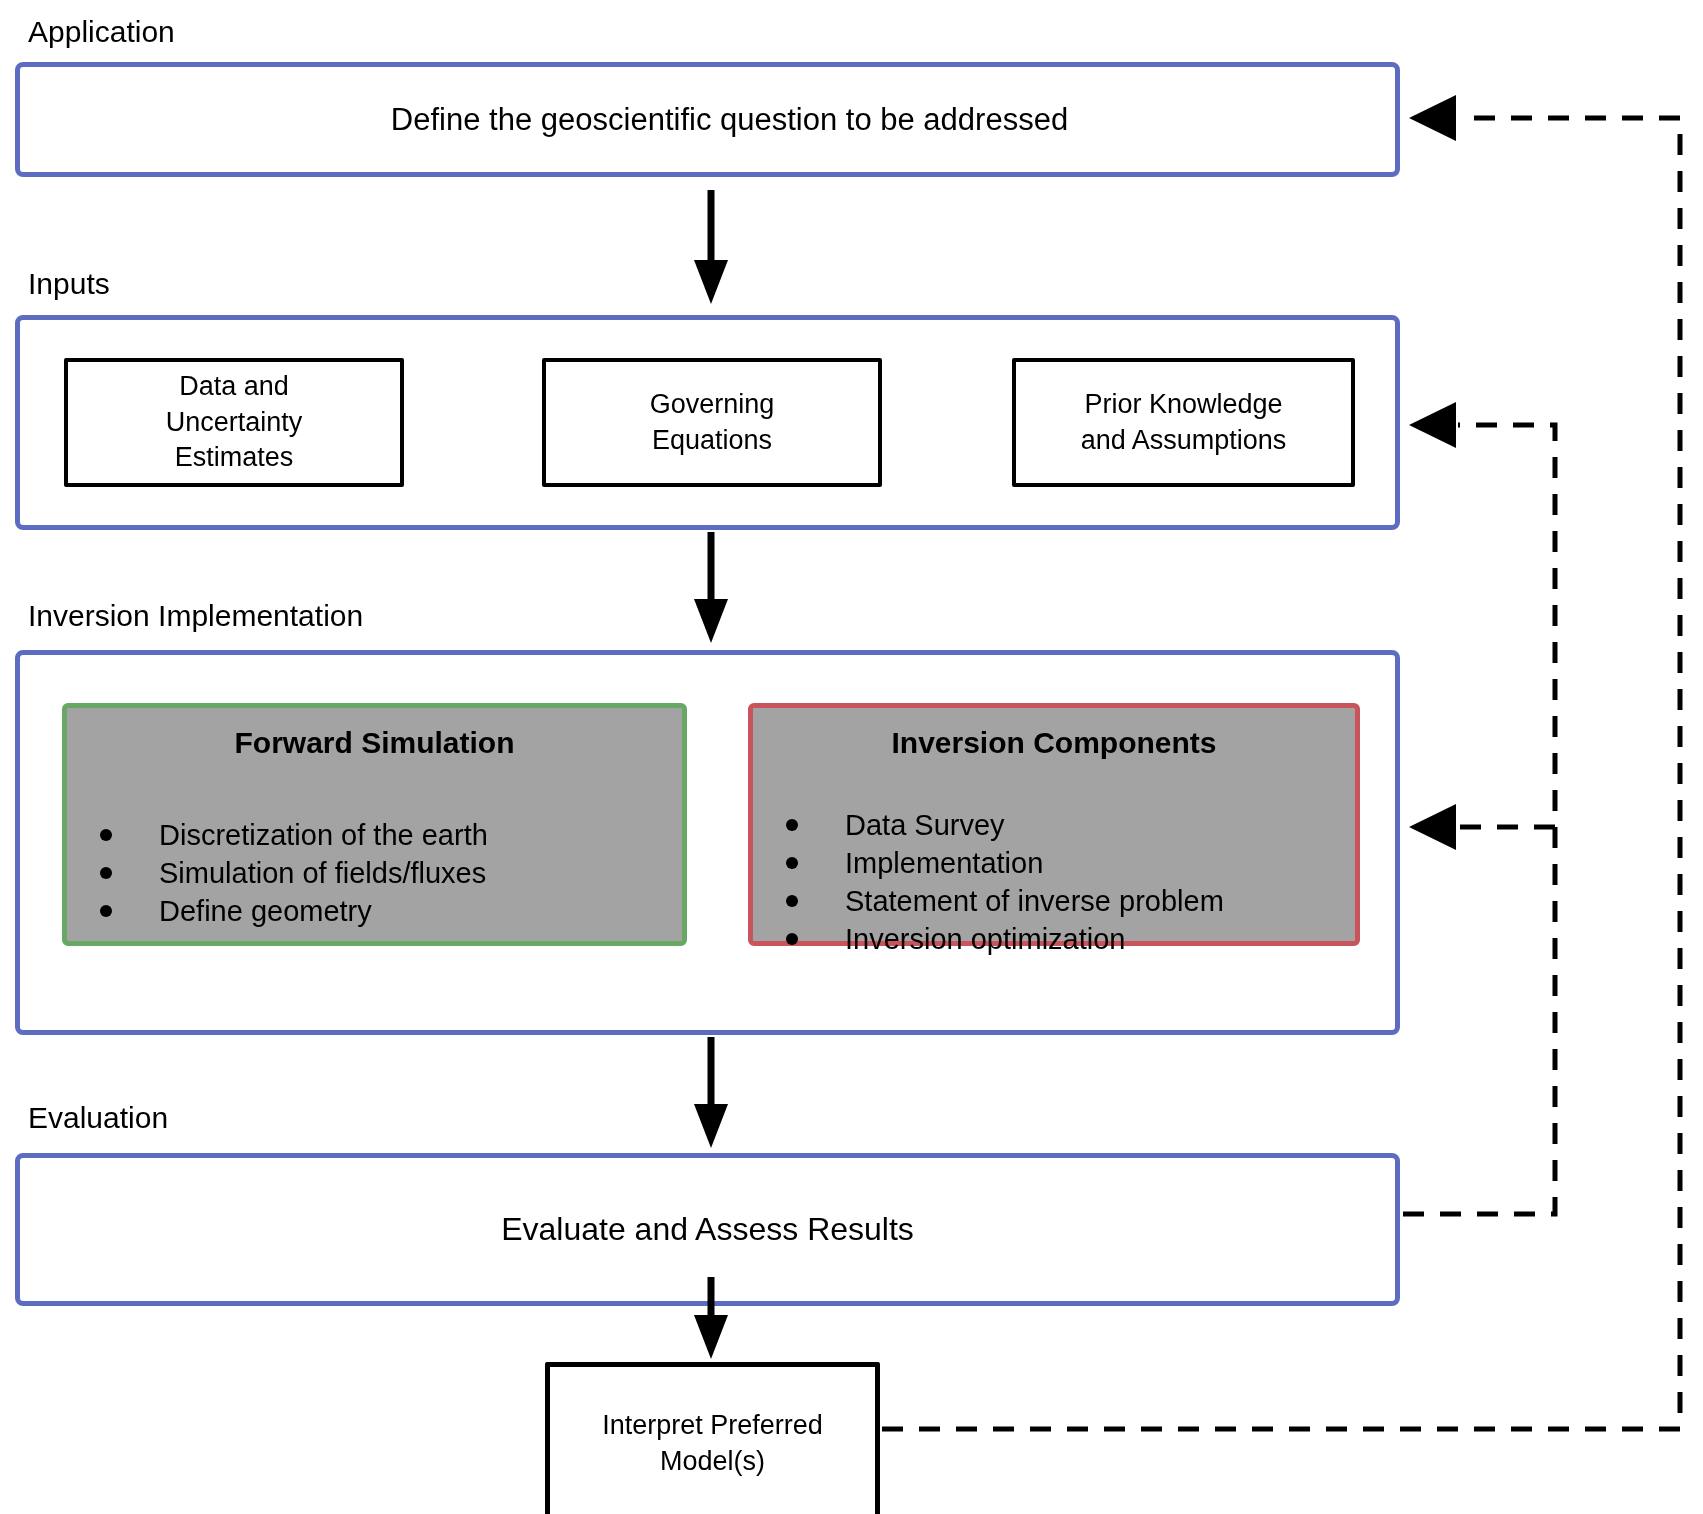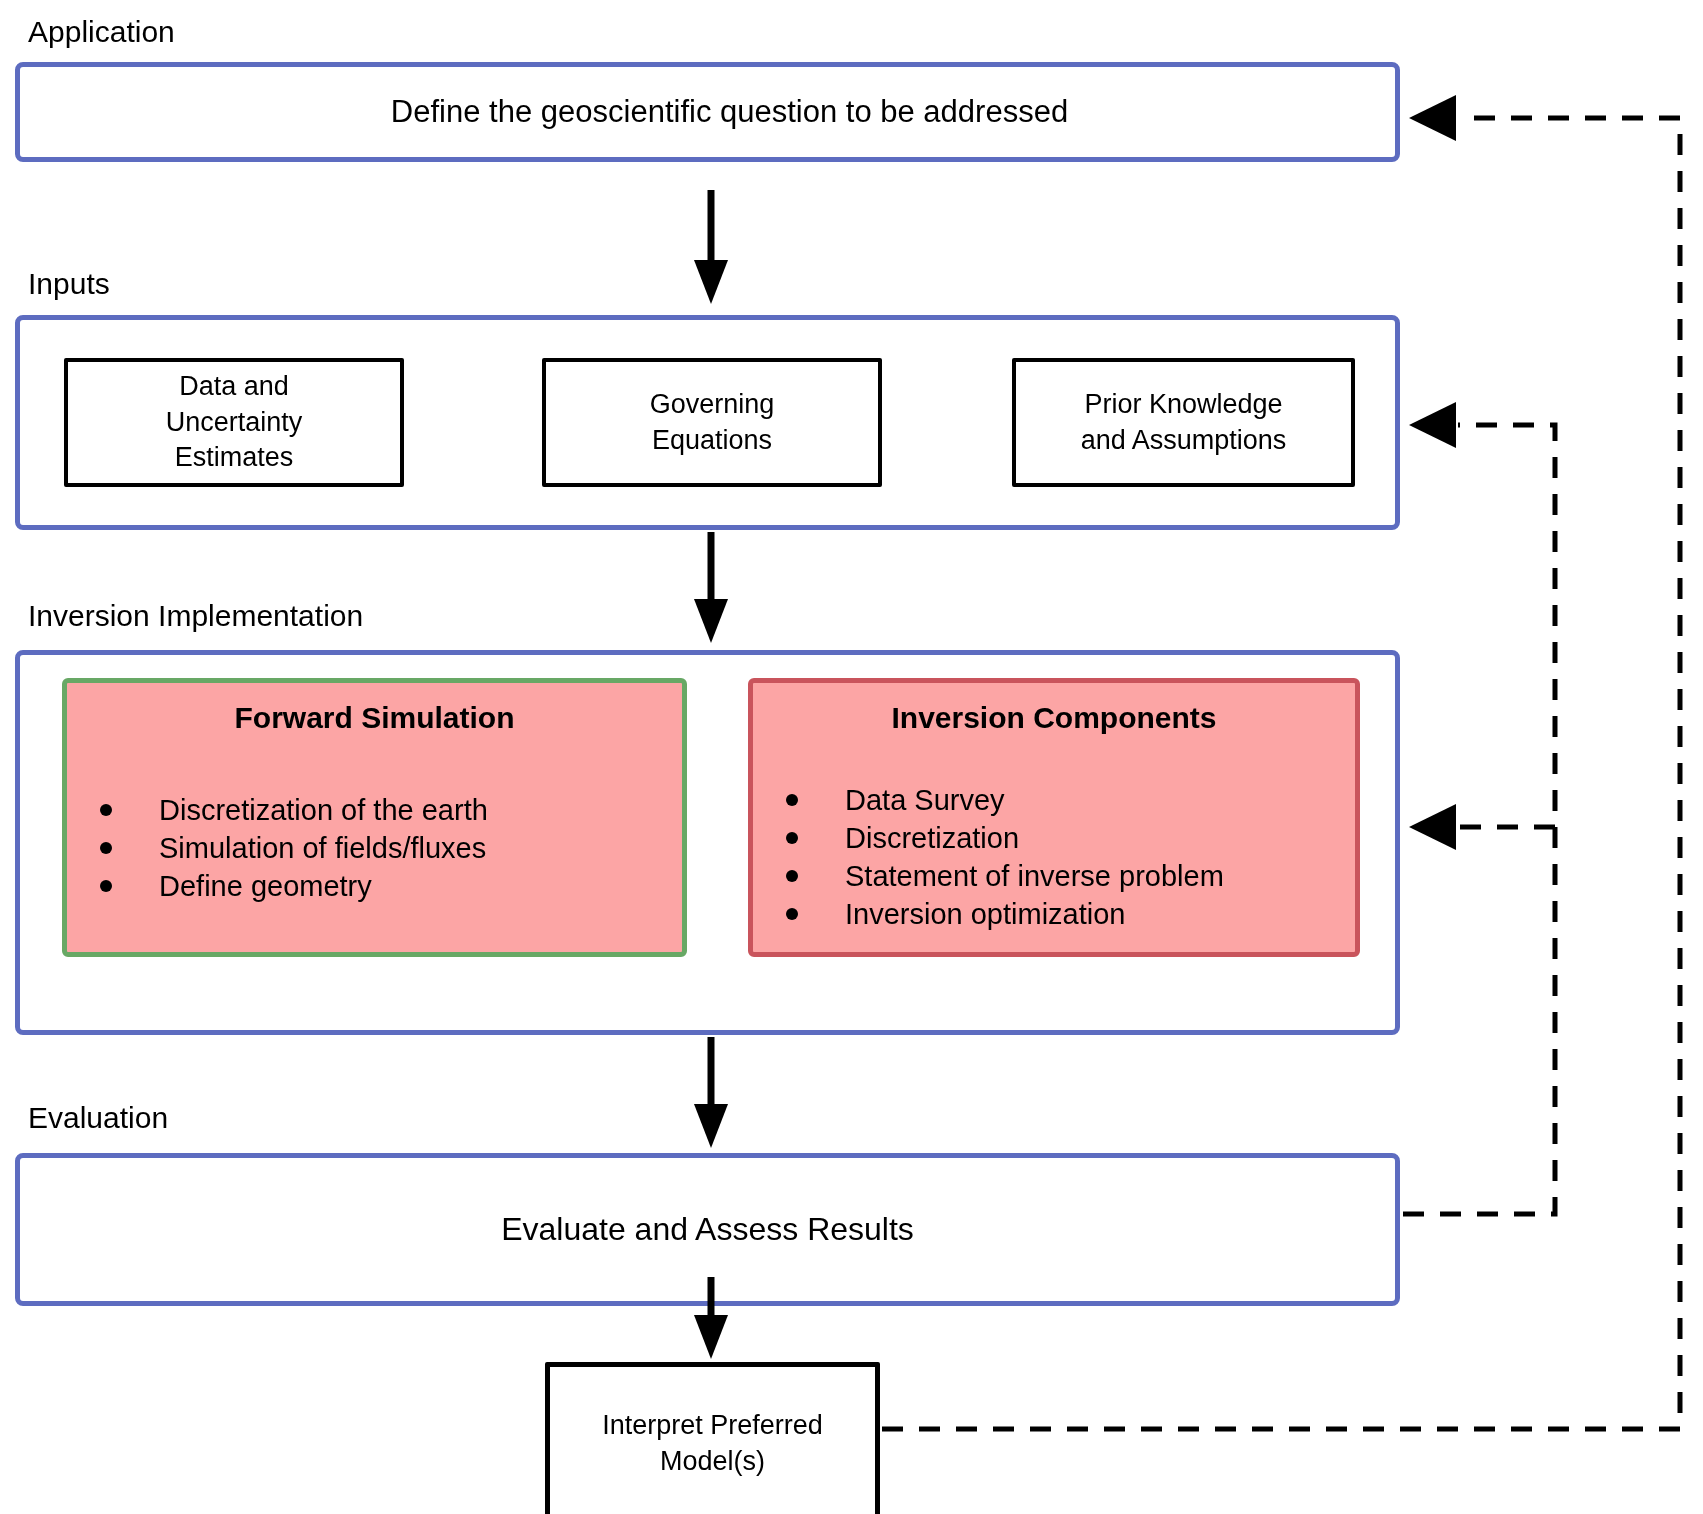--- a/index.html
+++ b/index.html
@@ -10,31 +10,31 @@
   }
   html,body{margin:0;padding:0;background:#ffffff;}
   body{font-family:"Liberation Sans","DejaVu Sans",sans-serif;color:var(--ink);}
   .canvas{position:relative;width:1703px;height:1514px;background:#ffffff;overflow:hidden;}
 
   .section-label{position:absolute;left:28px;font-size:30px;line-height:36px;color:var(--ink);white-space:nowrap;}
 
   .blue-box{position:absolute;left:15px;width:1385px;border:5px solid var(--accent-blue);border-radius:8px;box-sizing:border-box;background:#ffffff;}
   .center-text{display:flex;align-items:center;justify-content:center;text-align:center;}
 
-  .app-box{top:62px;height:100px;font-size:31px;padding-left:44px;}
+  .app-box{top:62px;height:115px;font-size:31px;padding-left:44px;}
   .inputs-box{top:315px;height:215px;}
   .impl-box{top:650px;height:385px;}
   .eval-box{top:1153px;height:153px;font-size:32px;}
 
   .input-inner{position:absolute;top:358px;height:129px;border:4px solid var(--ink);border-radius:2px;box-sizing:border-box;background:#ffffff;font-size:27px;line-height:1.32;white-space:pre-line;}
   .input-inner.b1{left:64px;width:340px;}
   .input-inner.b2{left:542px;width:340px;}
   .input-inner.b3{left:1012px;width:343px;}
 
-  .sub-box{position:absolute;top:678px;height:279px;border:5px solid;border-radius:6px;box-sizing:border-box;background:#fca5a5;}
+  .sub-box{position:absolute;top:703px;height:243px;border:5px solid;border-radius:6px;box-sizing:border-box;background:#a3a3a3;}
   .sub-box.green{left:62px;width:625px;border-color:var(--accent-green);}
   .sub-box.red{left:748px;width:612px;border-color:var(--accent-red);}
   .sub-title{margin-top:18px;text-align:center;font-size:30px;font-weight:bold;color:var(--ink);}
   .bullets{list-style:none;margin:0;padding:0;font-size:29px;line-height:38px;color:var(--ink);}
   .sub-box.green .bullets{margin-top:56px;}
   .sub-box.red .bullets{margin-top:46px;}
   .bullets li{position:relative;padding-left:92px;white-space:nowrap;}
   .bullets li::before{content:"";position:absolute;left:33px;top:13px;width:12px;height:12px;border-radius:50%;background:var(--ink);}
 
   .interpret-box{position:absolute;left:545px;top:1362px;width:335px;height:162px;border:5px solid var(--ink);border-radius:2px;box-sizing:border-box;background:#ffffff;font-size:27px;line-height:1.35;white-space:pre-line;}
@@ -76,21 +76,21 @@
       <li>Discretization of the earth</li>
       <li>Simulation of fields/fluxes</li>
       <li>Define geometry</li>
     </ul>
   </div>
 
   <div class="sub-box red">
     <div class="sub-title">Inversion Components</div>
     <ul class="bullets">
       <li>Data Survey</li>
-      <li>Discretization</li>
+      <li>Implementation</li>
       <li>Statement of inverse problem</li>
       <li>Inversion optimization</li>
     </ul>
   </div>
 
   <div class="blue-box eval-box center-text">
     <span>Evaluate and Assess Results</span>
   </div>
 
   <div class="interpret-box center-text">Interpret Preferred

